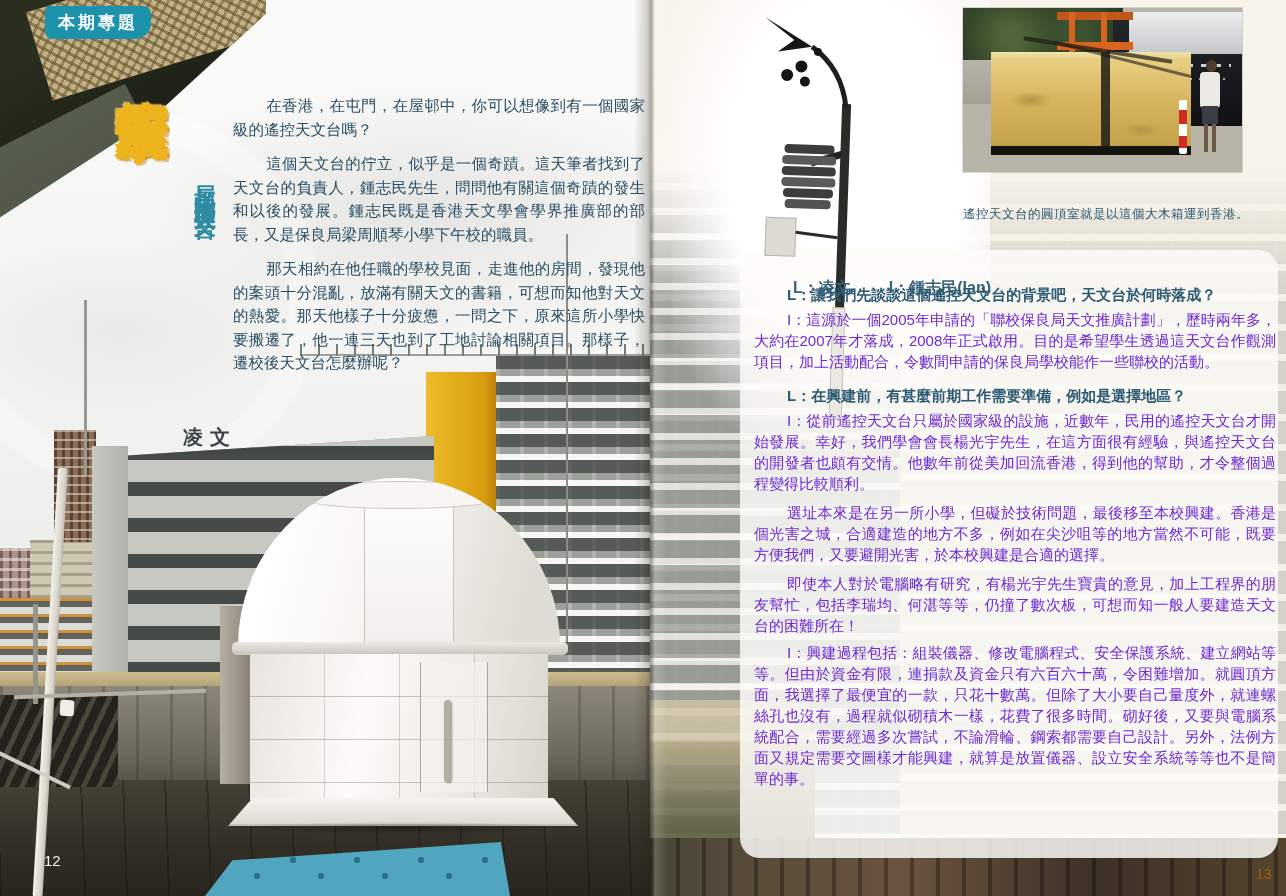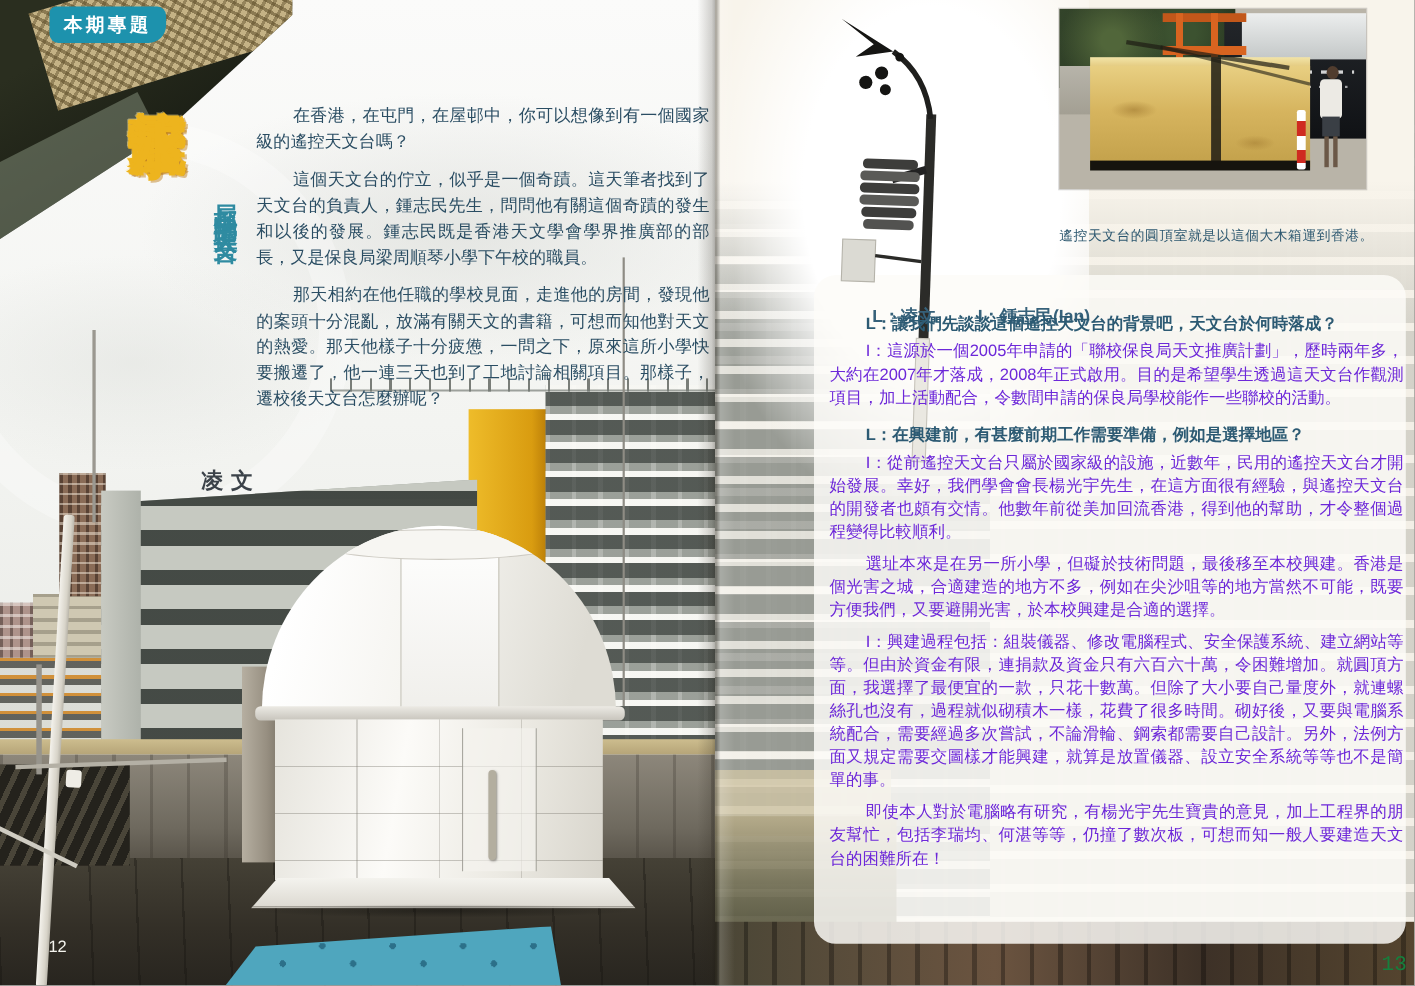--- a/index.html
+++ b/index.html
@@ -127,21 +127,21 @@
     text-shadow:2px 2px 0 rgba(186,120,16,.45), -1px -1px 0 rgba(255,230,150,.4);}
   .sub-title{left:192px;top:168px;height:248px;writing-mode:vertical-rl;text-orientation:upright;
     font-size:22px;line-height:27px;font-weight:bold;color:#2f8ba1;letter-spacing:4px;
     text-shadow:0 0 2px rgba(255,255,255,.8);}
   .author{left:183px;top:424px;font-size:20px;font-weight:600;color:#3b4249;letter-spacing:7px;}
   .left-body{left:233px;top:94px;width:412px;}
   .left-body p{margin:0 0 11px 0;font-size:15.5px;line-height:23.5px;color:#2a4d63;
     text-indent:2.15em;text-align:justify;}
   .pageno{font-size:15px;}
   .pageno-12{left:44px;top:852px;color:#f4f4ee;}
-  .pageno-13{left:606px;top:866px;color:#15803d;font-size:19px;font-family:Liberation Mono, monospace;}
+  .pageno-13{left:606px;top:866px;color:#a16207;font-size:14px;}
 
   
   .page-right{left:650px;top:0;width:636px;height:896px;overflow:hidden;background:#f2ede1;}
   .rp-facade{left:0;top:84px;width:636px;height:756px;opacity:.20;background-color:#a9afab;
     background-image:
       repeating-linear-gradient(180deg, rgba(255,255,255,.95) 0 7px, rgba(86,96,94,.85) 7px 30px),
       repeating-linear-gradient(90deg, rgba(255,255,255,.7) 0 4px, transparent 4px 26px);}
   .rp-tower{left:0;top:108px;width:250px;height:726px;opacity:.42;background-color:#99a09c;
     background-image:
       repeating-linear-gradient(180deg, rgba(248,248,244,.95) 0 7px, rgba(62,72,70,.9) 7px 25px),
@@ -344,21 +344,21 @@
     <div class="abs legend-row">
       <span>L：凌文</span><span class="gap"></span><span>I：鍾志民(Ian)</span>
     </div>
 
     <div class="abs qa-text">
       <p class="q first">L：讓我們先談談這個遙控天文台的背景吧，天文台於何時落成？</p>
       <p class="a">I：這源於一個2005年申請的「聯校保良局天文推廣計劃」，歷時兩年多，大約在2007年才落成，2008年正式啟用。目的是希望學生透過這天文台作觀測項目，加上活動配合，令數間申請的保良局學校能作一些聯校的活動。</p>
       <p class="q">L：在興建前，有甚麼前期工作需要準備，例如是選擇地區？</p>
       <p class="a a2">I：從前遙控天文台只屬於國家級的設施，近數年，民用的遙控天文台才開始發展。幸好，我們學會會長楊光宇先生，在這方面很有經驗，與遙控天文台的開發者也頗有交情。他數年前從美加回流香港，得到他的幫助，才令整個過程變得比較順利。</p>
       <p class="a a2">選址本來是在另一所小學，但礙於技術問題，最後移至本校興建。香港是個光害之城，合適建造的地方不多，例如在尖沙咀等的地方當然不可能，既要方便我們，又要避開光害，於本校興建是合適的選擇。</p>
+      <p class="a">即使本人對於電腦略有研究，有楊光宇先生寶貴的意見，加上工程界的朋友幫忙，包括李瑞均、何湛等等，仍撞了數次板，可想而知一般人要建造天文台的困難所在！</p>
       <p class="a a2">I：興建過程包括：組裝儀器、修改電腦程式、安全保護系統、建立網站等等。但由於資金有限，連捐款及資金只有六百六十萬，令困難增加。就圓頂方面，我選擇了最便宜的一款，只花十數萬。但除了大小要自己量度外，就連螺絲孔也沒有，過程就似砌積木一樣，花費了很多時間。砌好後，又要與電腦系統配合，需要經過多次嘗試，不論滑輪、鋼索都需要自己設計。另外，法例方面又規定需要交圖樣才能興建，就算是放置儀器、設立安全系統等等也不是簡單的事。</p>
-      <p class="a">即使本人對於電腦略有研究，有楊光宇先生寶貴的意見，加上工程界的朋友幫忙，包括李瑞均、何湛等等，仍撞了數次板，可想而知一般人要建造天文台的困難所在！</p>
     </div>
 
     <div class="abs pageno pageno-13">13</div>
   </div>
 
   <div class="abs gutter"></div>
 </div>
 
 </body></html>

